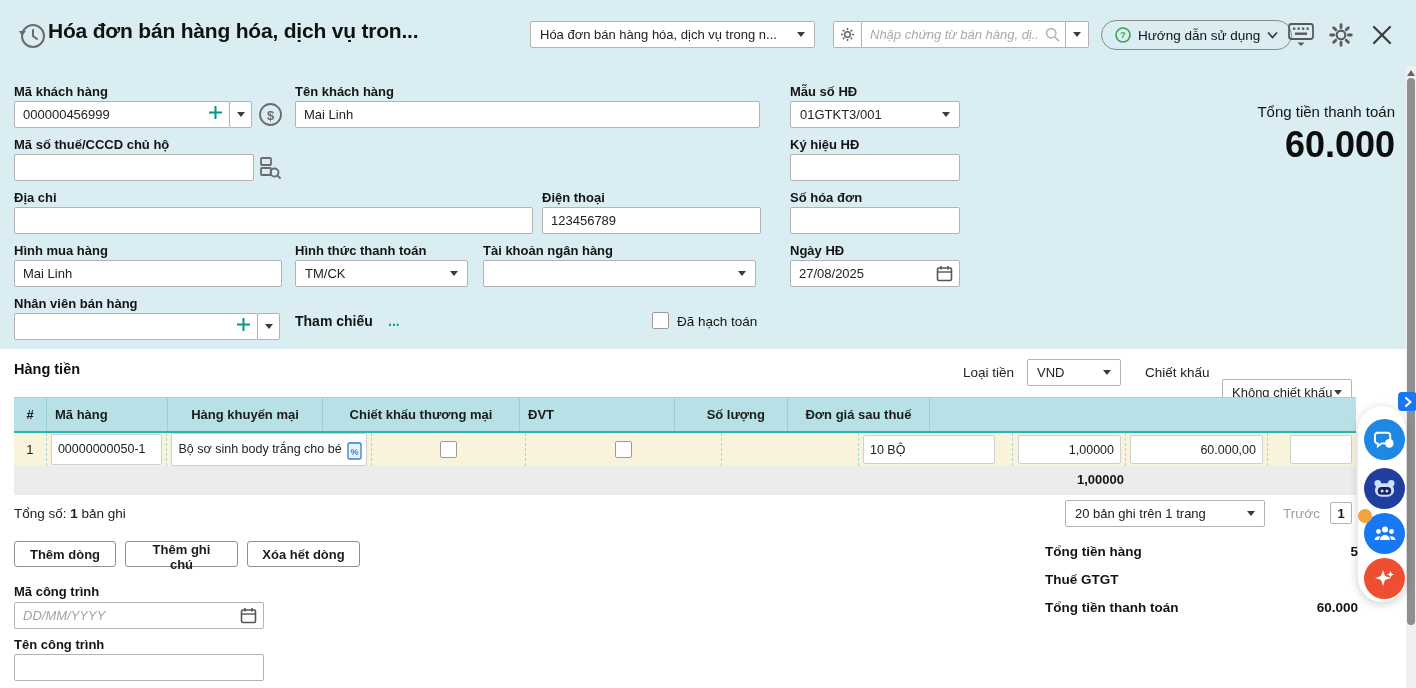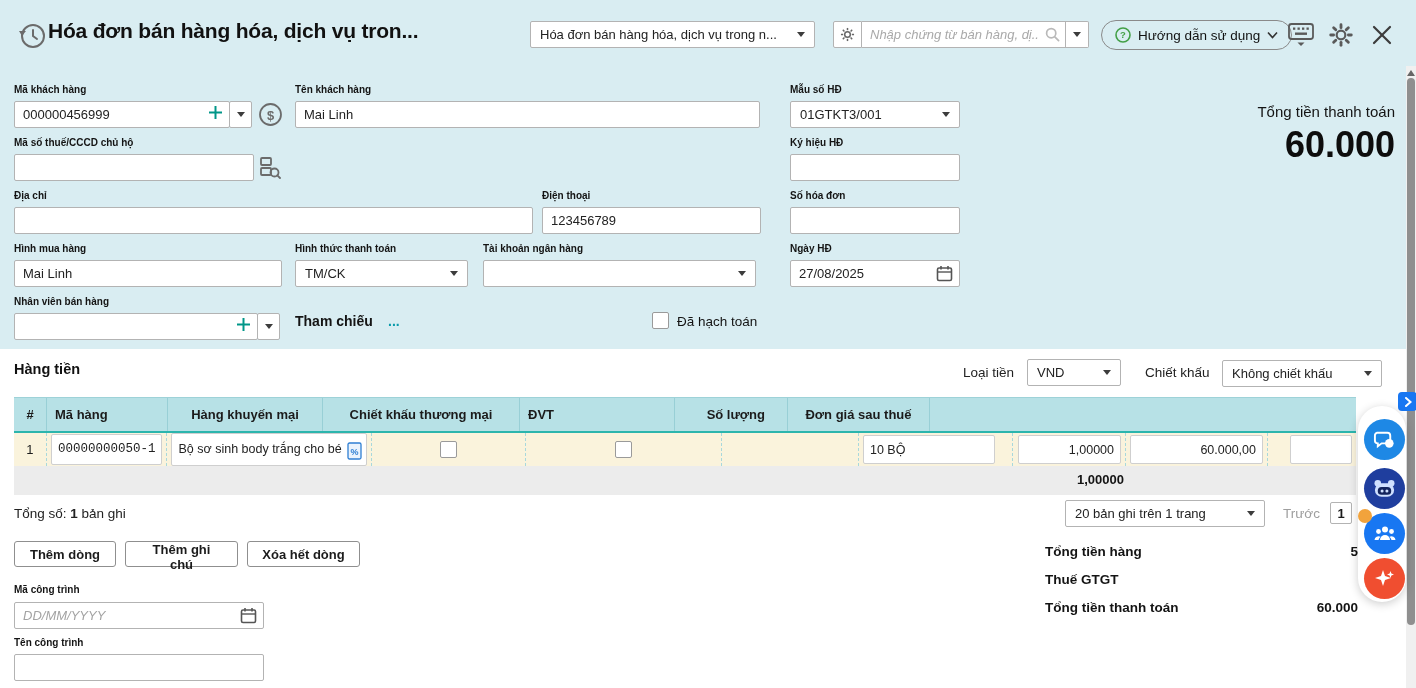--- a/index.html
+++ b/index.html
@@ -4,21 +4,21 @@
 <style>
   * { margin:0; padding:0; box-sizing:border-box; }
   html,body { width:1416px; height:688px; }
   body {
     position:relative; overflow:hidden;
     background:#d9edf2;
     font-family:"Liberation Sans", sans-serif;
     color:#1b1b1b;
   }
   .abs { position:absolute; }
-  .lbl { font-size:10px; font-weight:bold; color:#141414; white-space:nowrap; }
+  .lbl { font-size:13px; font-weight:bold; color:#141414; white-space:nowrap; }
   .field {
     background:#fff; border:1px solid #b3b3b3; border-radius:2px;
     height:27px; font-size:13px; padding:0 8px; color:#222; width:100%;
     font-family:"Liberation Sans", sans-serif; outline:none;
   }
   .fieldwrap { position:absolute; display:flex; align-items:center; }
   .dd {
     background:#fff; border:1px solid #b3b3b3; border-radius:2px;
     height:27px; font-size:13px; color:#222; display:flex; align-items:center;
     justify-content:space-between; padding:0 9px; cursor:pointer;
@@ -284,40 +284,40 @@
 <div class="white-section"></div>
 
 <div class="abs" style="left:14px; top:361px; font-size:14.5px; font-weight:bold; color:#111;">Hàng tiền</div>
 
 <div class="abs" style="left:963px; top:365px; font-size:13.5px; color:#222;">Loại tiền</div>
 <div class="abs dd" style="left:1027px; top:359px; width:94px;">
   <span>VND</span>
   <span class="caret"></span>
 </div>
 <div class="abs" style="left:1145px; top:365px; font-size:13.5px; color:#222;">Chiết khấu</div>
-<div class="abs dd" style="left:1222px; top:360px; width:160px;">
+<div class="abs dd" style="left:1222px; top:379px; width:130px;">
   <span>Không chiết khấu</span>
   <span class="caret"></span>
 </div>
 
 <div class="tbl-hdr">
   <div class="th c0" style="justify-content:center;">#</div>
   <div class="th c1">Mã hàng</div>
   <div class="th c3" style="justify-content:center;">Hàng khuyến mại</div>
   <div class="th c4" style="justify-content:center;">Chiết khấu thương mại</div>
   <div class="th c6">ĐVT</div>
   <div class="th c7" style="justify-content:flex-end; padding-right:22px;">Số lượng</div>
   <div class="th c8" style="justify-content:center;">Đơn giá sau thuế</div>
   <div class="th c9"></div>
 </div>
 
 <div class="tbl-row">
   <div class="td c0" style="font-size:13px;">1</div>
   <div class="td c1">
-    <div class="cellbox" style="width:100%; height:31px; line-height:1.1; white-space:normal; word-break:break-all;font-family:Liberation Mono, monospace;">00000000050-1</div>
+    <div class="cellbox" style="width:100%; height:31px; line-height:1.1; white-space:normal; word-break:break-all;">00000000050-1</div>
   </div>
   <div class="td c2">
     <div class="cellbox" style="width:100%; height:33px; position:relative; padding-right:24px;">
       <span style="line-height:1.15; white-space:normal;">Bộ sơ sinh body trắng cho bé</span>
       <span class="abs" style="right:4px; top:8px;">
         <svg width="15" height="18" viewBox="0 0 15 18">
           <rect x="1" y="1" width="13" height="16" rx="1.5" fill="#eaf3fd" stroke="#2f7fd3" stroke-width="1.3"></rect>
           <text x="7.5" y="13" font-size="9" font-weight="bold" fill="#2f7fd3" text-anchor="middle" font-family="Liberation Sans, sans-serif">%</text>
         </svg>
       </span>

